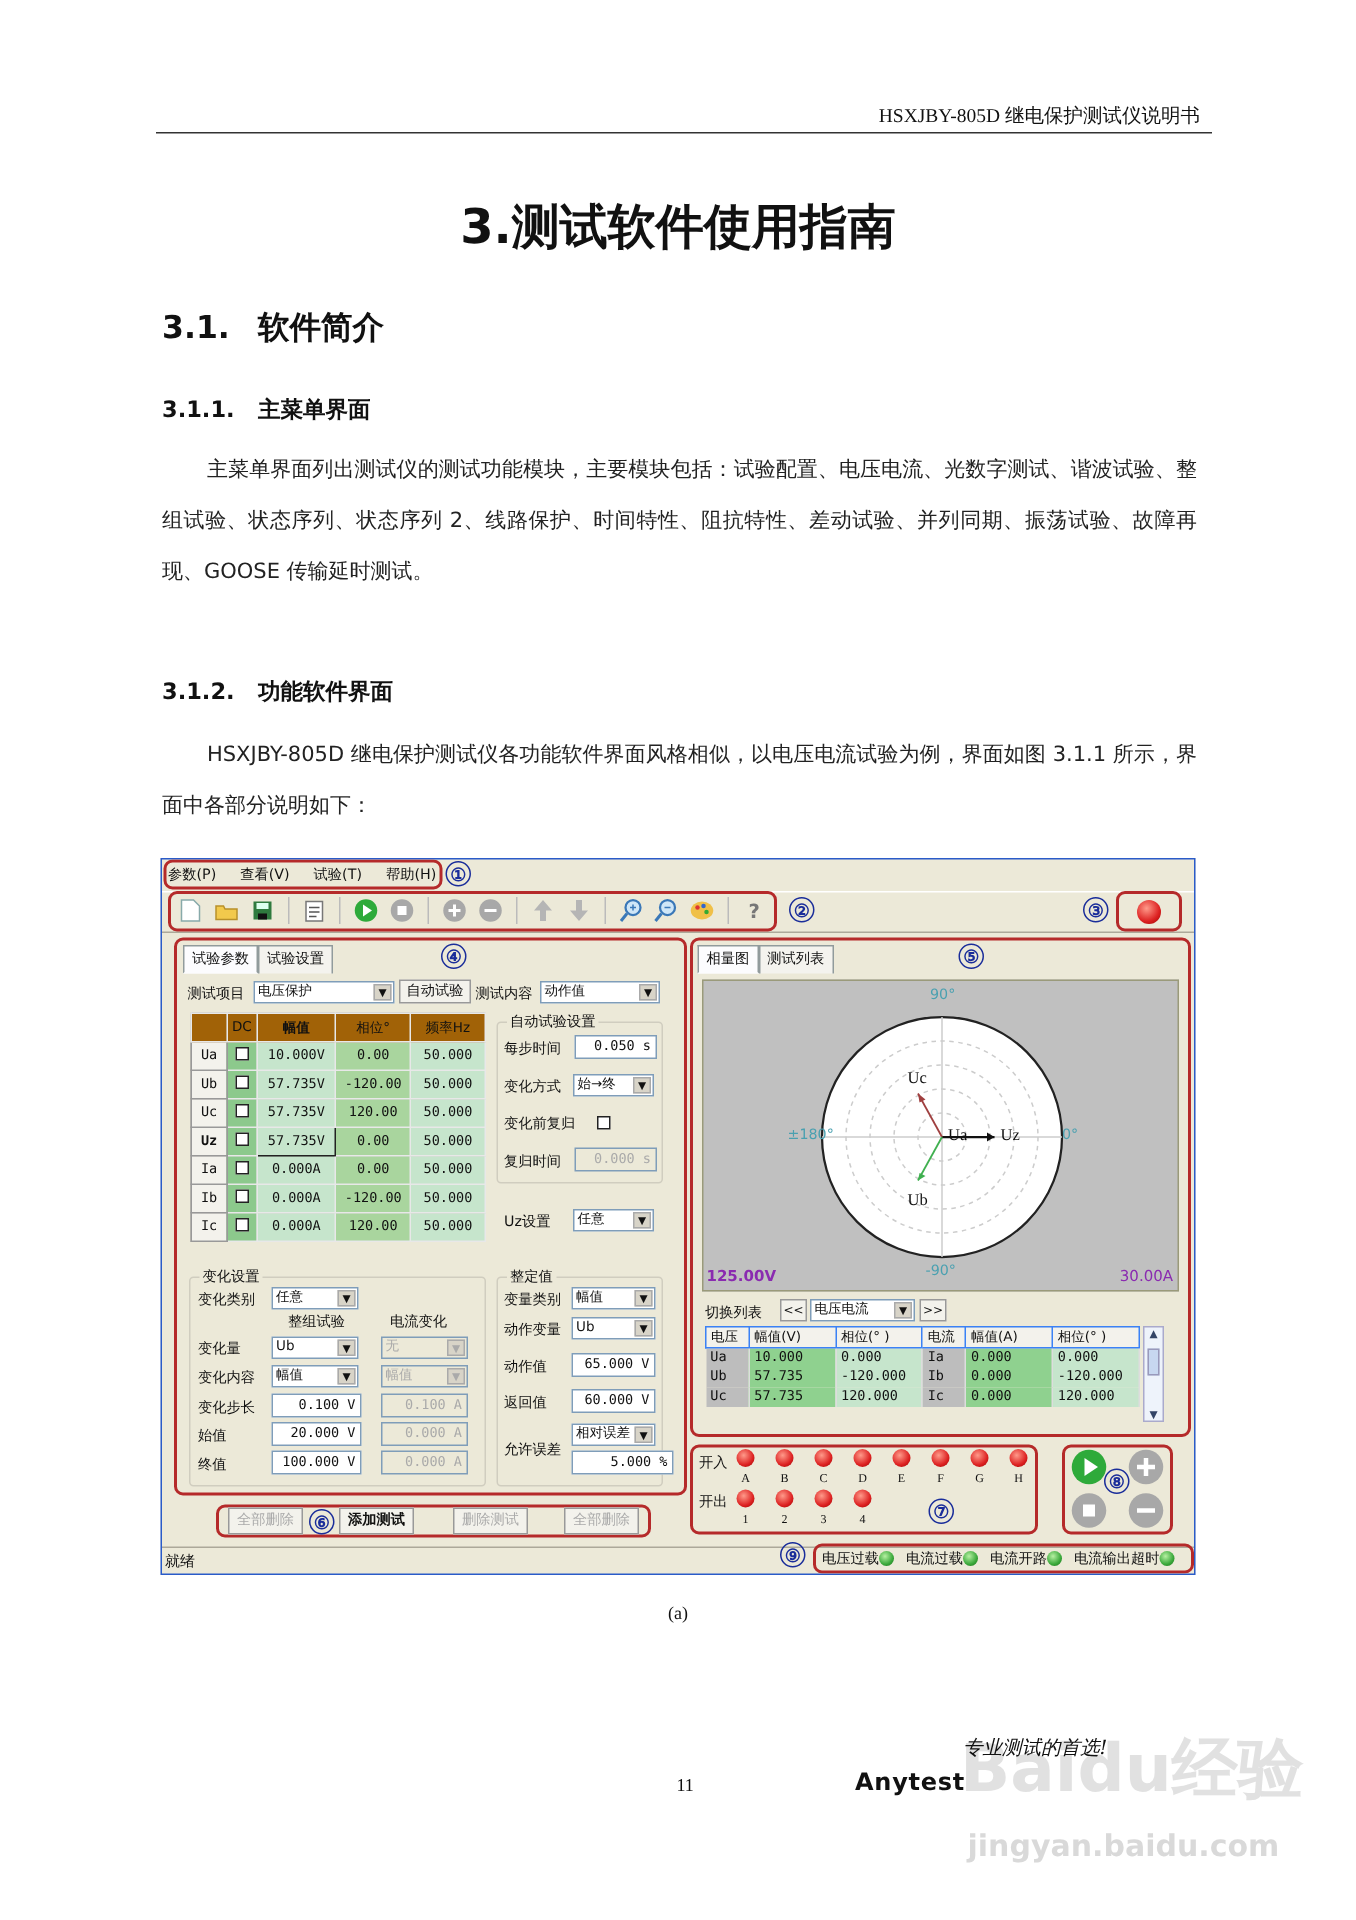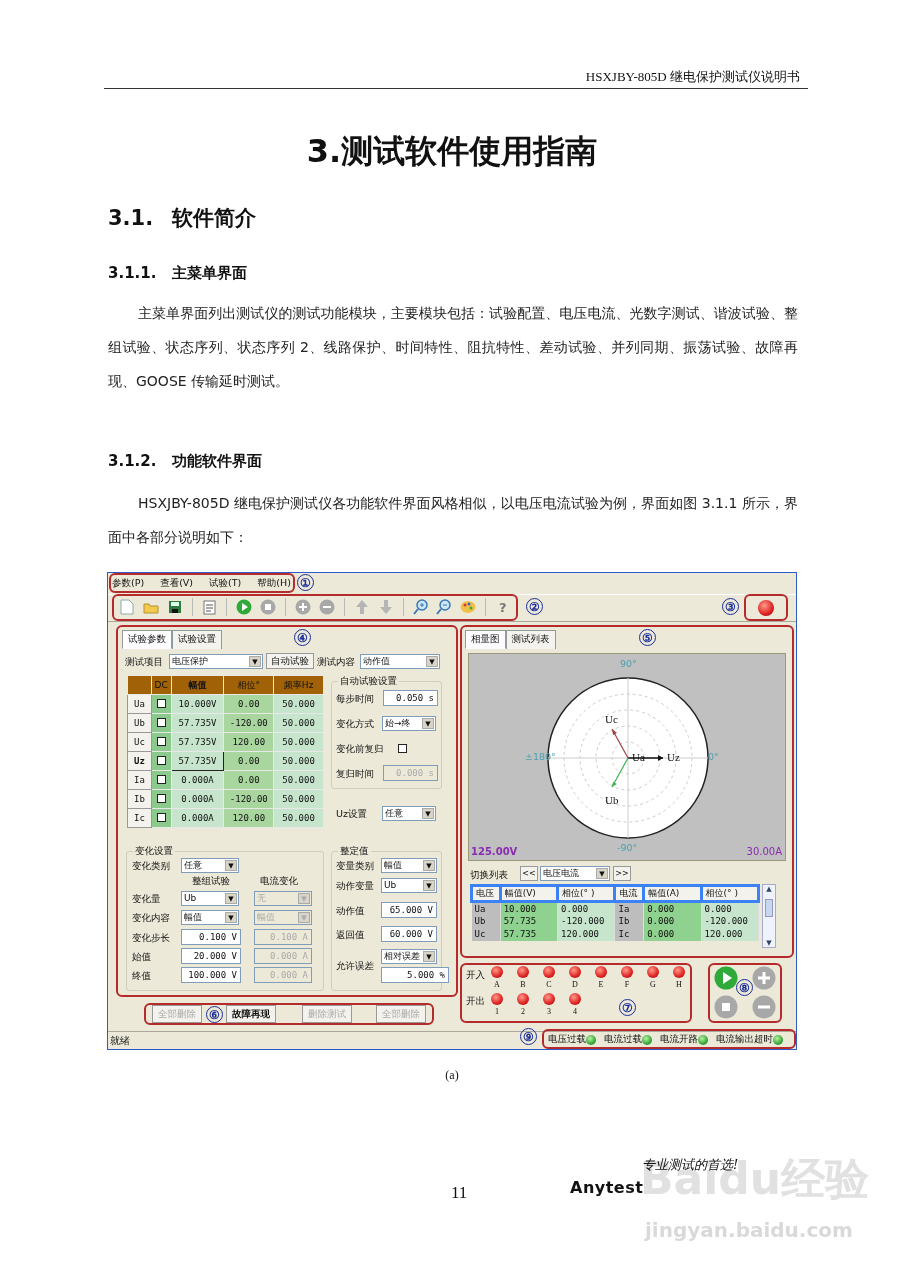--- a/index.html
+++ b/index.html
@@ -46,28 +46,28 @@
   .c-dc { background: #8cc98c; }
   .c-amp { background: #c6e5cc; }
   .c-ph { background: #a9d59e; }
   .c-fq { background: #c6e5cc; }
 
   .phasor-bg { position: absolute; left: 9px; top: 24px; width: 308px; height: 208px; background: #c0c0c0; border: 1px solid #9a9a7a; }
   .led { display: inline-block; width: 12px; height: 12px; border-radius: 50%; background: radial-gradient(circle at 40% 35%, #ff9a8a, #d22 60%, #900); }
   .gled { display: inline-block; width: 10px; height: 10px; border-radius: 50%; background: radial-gradient(circle at 40% 35%, #b6f0a2, #3aa83a 60%, #1b6d1b); vertical-align: middle; }
   table.list { position: absolute; border-collapse: collapse; font-size: 9px; font-family: "DejaVu Sans Mono", monospace; }
   table.list td, table.list th { height: 13px; padding-left: 3px; text-align: left; border-right: 1px solid #ddd; }
-  table.list th { background: #f3f2ec; font-weight: normal; border: 3px solid #3b82f6; font-family: "DejaVu Sans", sans-serif; }
+  table.list th { background: #f3f2ec; font-weight: normal; border: 1px solid #3b82f6; font-family: "DejaVu Sans", sans-serif; }
   .l-name { background: #bdbdbd; }
   .l-amp { background: #8fd18f; }
   .l-ph { background: #c6e5cc; }
 
   .statusbar { position: absolute; left: 0; right: 0; bottom: 0; height: 18px; border-top: 1px solid #aca899; font-size: 10px; }
   .caption { left: 0; right: 0; top: 1068px; text-align: center; font-size: 12px; font-family: "Liberation Serif", serif; }
-  .pageno { left: 451px; top: 1183px; font-size: 17px; font-family: "Liberation Serif", serif; }
+  .pageno { left: 451px; top: 1183px; font-size: 12px; font-family: "Liberation Serif", serif; }
   .brand { left: 570px; top: 1178px; font-size: 16px; font-weight: bold; font-family: "DejaVu Sans", sans-serif; letter-spacing: 0.5px; text-align: right; }
   .slogan { left: 642px; top: 1156px; font-size: 13px; font-family: "DejaVu Serif", serif; font-style: italic; }
   .wm1 { left: 640px; top: 1150px; font-size: 44px; font-weight: bold; color: rgba(170,170,170,0.35); font-family: "DejaVu Sans", sans-serif; }
   .wm2 { left: 645px; top: 1218px; font-size: 20px; font-weight: bold; color: rgba(170,170,170,0.45); font-family: "DejaVu Sans", sans-serif; }
 </style>
 </head>
 <body>
 
 <div class="abs hdr-text">HSXJBY-805D 继电保护测试仪说明书</div>
 <div class="abs hdr-rule"></div>
@@ -310,21 +310,21 @@
   <div class="field" style="left:273px;top:329px;width:56px">65.000 V</div>
   <span class="lbl" style="left:228px;top:356px">返回值</span>
   <div class="field" style="left:273px;top:353px;width:56px">60.000 V</div>
   <div class="combo" style="left:273px;top:376px;width:56px"><span>相对误差</span><span class="dd">▼</span></div>
   <span class="lbl" style="left:228px;top:387px">允许误差</span>
   <div class="field" style="left:273px;top:394px;width:68px">5.000 %</div>
 
   <div class="redbox" style="left:36px;top:430px;width:290px;height:22px"></div>
   <div class="btn dis" style="left:44px;top:432px;width:50px">全部删除</div>
   <div class="circ" style="left:98px;top:433px">⑥</div>
-  <div class="btn" style="left:118px;top:432px;width:50px;font-weight:bold">故障再现</div>
+  <div class="btn" style="left:118px;top:432px;width:50px;font-weight:bold">添加测试</div>
   <div class="btn dis" style="left:194px;top:432px;width:50px">删除测试</div>
   <div class="btn dis" style="left:268px;top:432px;width:50px">全部删除</div>
 
   <div class="redbox" style="left:352px;top:52px;width:334px;height:333px"></div>
   <div class="circ" style="left:531px;top:56px">⑤</div>
   <div class="tabs" style="left:357px;top:57px">
     <span class="tab active">相量图</span>
     <span class="tab">测试列表</span>
   </div>
   <div class="phasor-bg" style="left:360px;top:80px;width:318px;height:208px">

